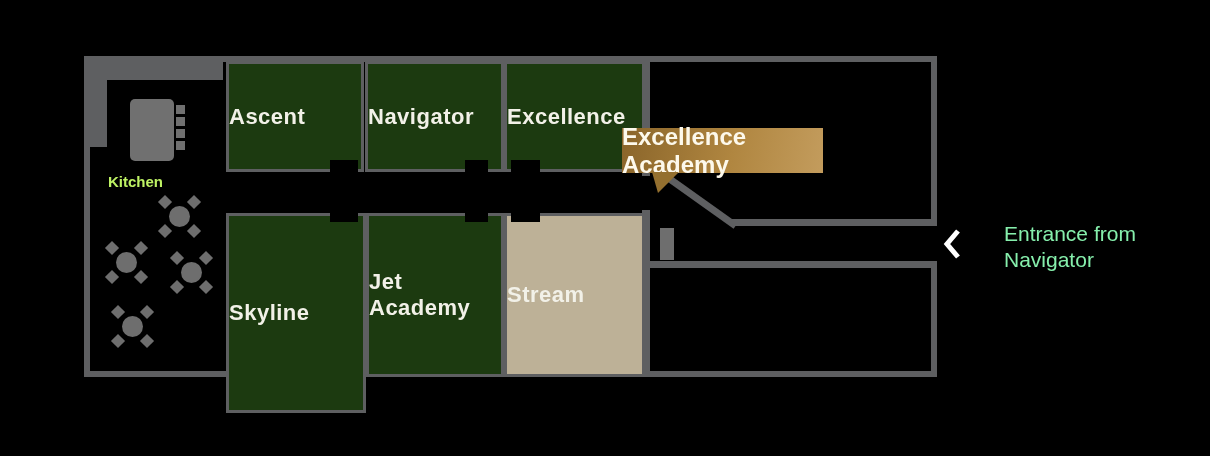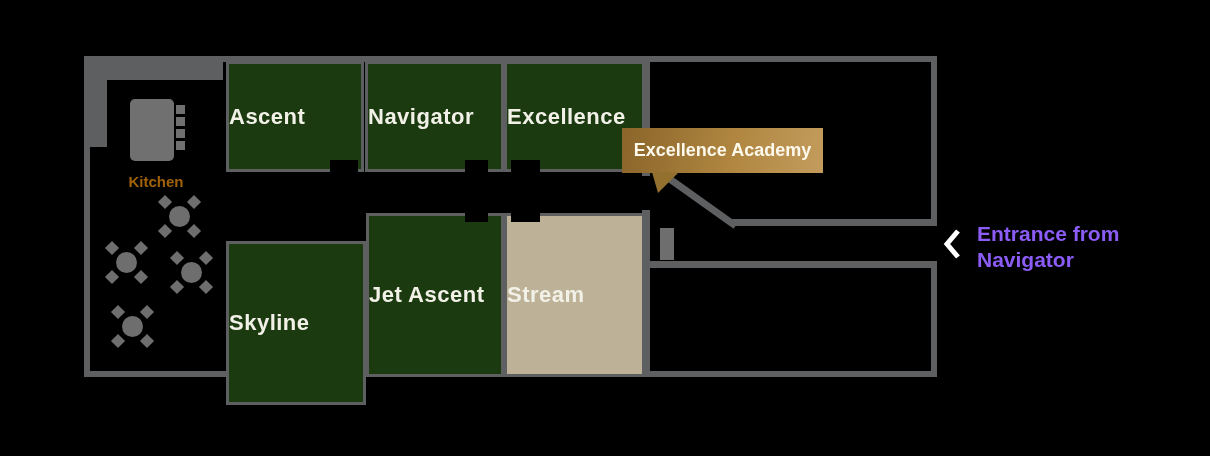--- a/index.html
+++ b/index.html
@@ -13,46 +13,46 @@
   }
   .wall{position:absolute;background:#5e5f61;}
   .gap{position:absolute;background:#000;}
   .room{
     position:absolute;box-sizing:border-box;border:3px solid #5e5f61;background:#1c3a10;
     display:flex;align-items:center;
   }
   .room.highlight{background:#bdb197;}
   .room-label{font-weight:bold;font-size:22px;color:#f2f1e8;letter-spacing:0.5px;}
   .kitchen-label{
-    position:absolute;left:108px;top:173px;width:96px;text-align:center;
-    font-weight:bold;font-size:15px;color:#a16207;
+    position:absolute;left:108px;top:173px;width:96px;
+    font-weight:bold;font-size:15px;color:#bef264;
   }
   .counter{position:absolute;left:130px;top:99px;width:44px;height:62px;background:#707070;border-radius:5px;}
   .counter-sq{position:absolute;left:176px;width:9px;height:9px;background:#707070;}
   .table{position:absolute;width:44px;height:44px;}
   .table .top{position:absolute;left:11px;top:11px;width:21px;height:21px;border-radius:50%;background:#6e6e6e;}
   .chair{position:absolute;width:10px;height:10px;background:#6e6e6e;transform:rotate(45deg);}
   .chair.nw{left:2px;top:2px;} .chair.ne{left:31px;top:2px;}
   .chair.sw{left:2px;top:31px;} .chair.se{left:31px;top:31px;}
   .diag{
     position:absolute;left:666px;top:172px;width:88px;height:7px;background:#5e5f61;
     transform-origin:0 0;transform:rotate(35.5deg);
   }
   .door-leaf{position:absolute;left:660px;top:228px;width:14px;height:32px;background:#6e6e6e;}
   .tooltip{
     position:absolute;left:622px;top:128px;width:201px;height:45px;z-index:6;
     background:linear-gradient(100deg,#8a652a 0%,#b08640 55%,#c39c5d 100%);
     display:flex;align-items:center;justify-content:center;
-    font-weight:bold;font-size:18px;color:#fdf9ec;
+    font-weight:bold;font-size:24px;color:#fdf9ec;
   }
   .tooltip-pointer{position:absolute;left:652px;top:172px;z-index:6;}
   .entrance-chevron{position:absolute;left:943px;top:228px;}
   .entrance-text{
-    position:absolute;left:977px;top:221px;font-weight:bold;font-size:21px;
-    line-height:26px;color:#8b5cf6;white-space:nowrap;
+    position:absolute;left:1004px;top:221px;font-weight:normal;font-size:21px;
+    line-height:26px;color:#86efac;white-space:nowrap;
   }
 </style>
 </head>
 <body>
 
 <div id="canvas">
 
   <div class="building"></div>
 
   <div class="wall" style="left:84px;top:56px;width:139px;height:24px;"></div>
@@ -97,25 +97,25 @@
   <div class="room" style="left:226px;top:61px;width:138px;height:111px;">
     <span class="room-label">Ascent</span>
   </div>
   <div class="room" style="left:365px;top:61px;width:139px;height:111px;">
     <span class="room-label">Navigator</span>
   </div>
   <div class="room" style="left:504px;top:61px;width:142px;height:111px;">
     <span class="room-label">Excellence</span>
   </div>
 
-  <div class="room" style="left:226px;top:213px;width:140px;height:164px;margin-top:28px;">
+  <div class="room" style="left:226px;top:213px;width:140px;height:200px;">
     <span class="room-label">Skyline</span>
   </div>
   <div class="room" style="left:366px;top:213px;width:138px;height:164px;">
-    <span class="room-label">Jet Ascent</span>
+    <span class="room-label">Jet Academy</span>
   </div>
   <div class="room highlight" style="left:504px;top:213px;width:145px;height:164px;">
     <span class="room-label">Stream</span>
   </div>
 
   <div class="gap" style="left:330px;top:160px;width:28px;height:14px;"></div>
   <div class="gap" style="left:465px;top:160px;width:23px;height:14px;"></div>
   <div class="gap" style="left:511px;top:160px;width:29px;height:14px;"></div>
   <div class="gap" style="left:330px;top:211px;width:28px;height:11px;"></div>
   <div class="gap" style="left:465px;top:211px;width:23px;height:11px;"></div>

